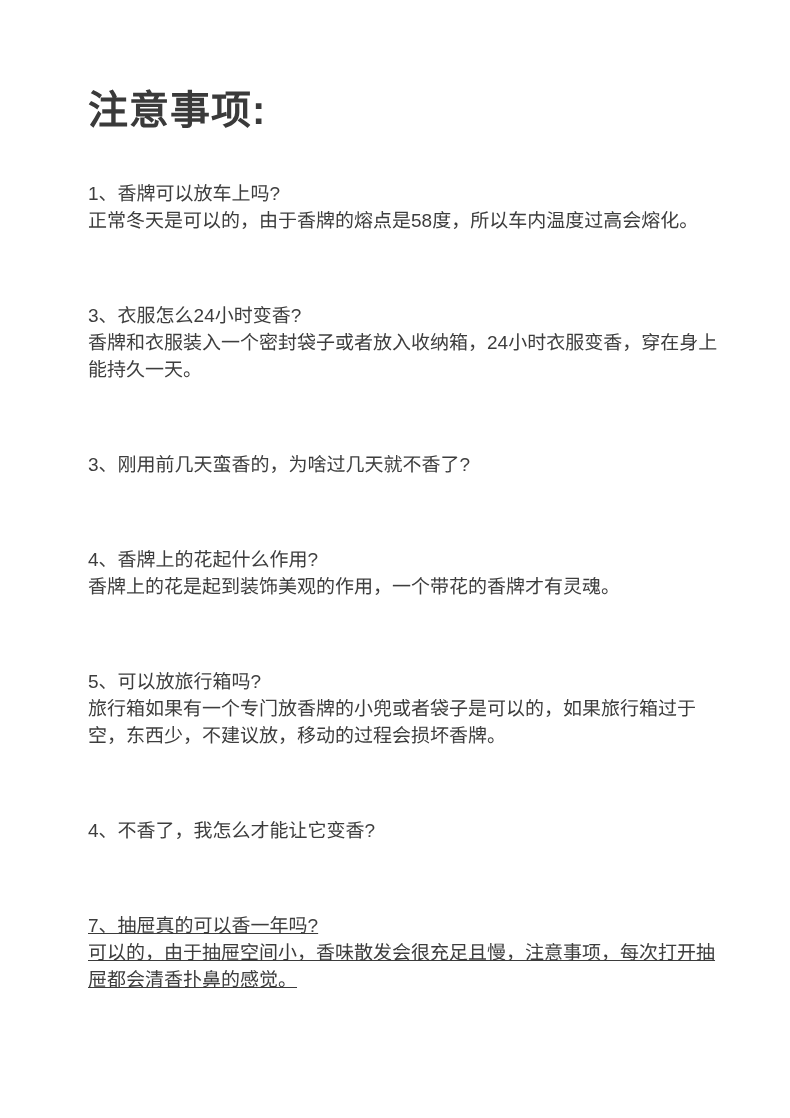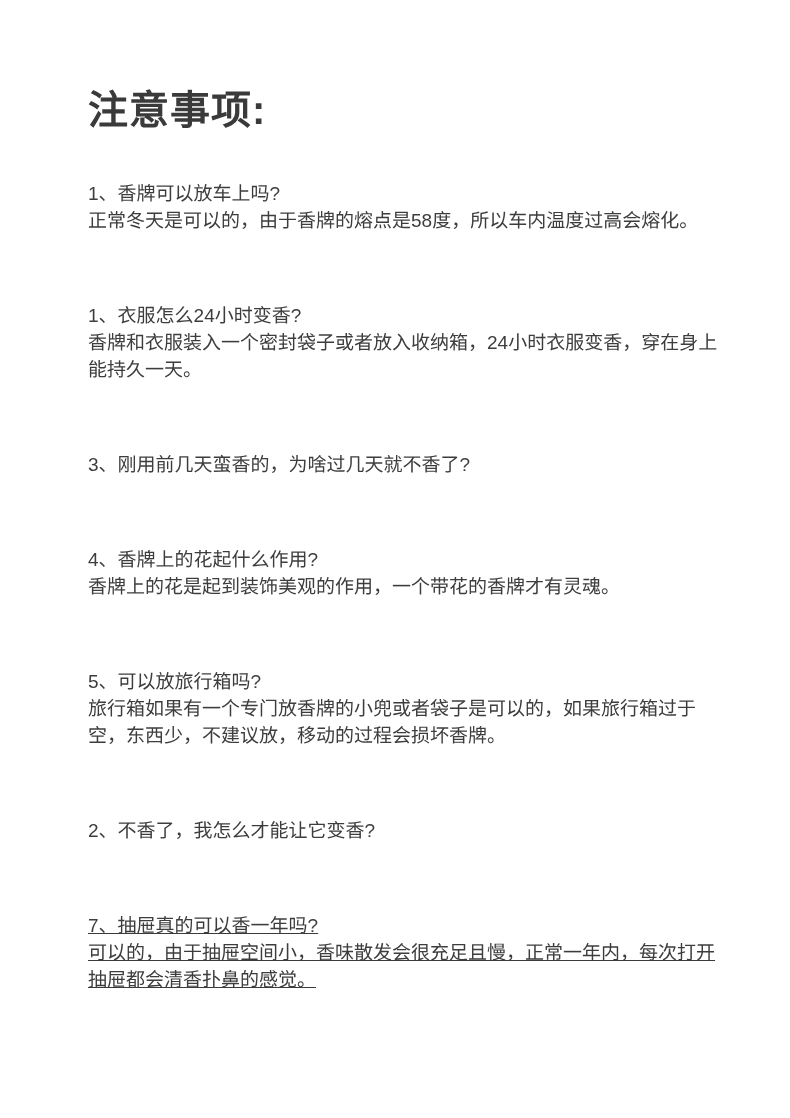--- a/index.html
+++ b/index.html
@@ -55,40 +55,40 @@
 <div class="page">
 
   <h1 class="page-title">注意事项:</h1>
 
   <section class="faq-item">
     <p class="faq-question">1、香牌可以放车上吗?</p>
     <p class="faq-answer">正常冬天是可以的，由于香牌的熔点是58度，所以车内温度过高会熔化。</p>
   </section>
 
   <section class="faq-item">
-    <p class="faq-question">1、衣服怎么24小时变香?</p>
+    <p class="faq-question">3、衣服怎么24小时变香?</p>
     <p class="faq-answer">香牌和衣服装入一个密封袋子或者放入收纳箱，24小时衣服变香，穿在身上能持久一天。</p>
   </section>
 
   <section class="faq-item">
     <p class="faq-question">3、刚用前几天蛮香的，为啥过几天就不香了?</p>
   </section>
 
   <section class="faq-item">
     <p class="faq-question">4、香牌上的花起什么作用?</p>
     <p class="faq-answer">香牌上的花是起到装饰美观的作用，一个带花的香牌才有灵魂。</p>
   </section>
 
   <section class="faq-item">
     <p class="faq-question">5、可以放旅行箱吗?</p>
     <p class="faq-answer">旅行箱如果有一个专门放香牌的小兜或者袋子是可以的，如果旅行箱过于空，东西少，不建议放，移动的过程会损坏香牌。</p>
   </section>
 
   <section class="faq-item">
-    <p class="faq-question">2、不香了，我怎么才能让它变香?</p>
+    <p class="faq-question">4、不香了，我怎么才能让它变香?</p>
   </section>
 
   <section class="faq-item">
     <p class="faq-question">7、抽屉真的可以香一年吗?</p>
-    <p class="faq-answer">可以的，由于抽屉空间小，香味散发会很充足且慢，正常一年内，每次打开抽屉都会清香扑鼻的感觉。</p>
+    <p class="faq-answer">可以的，由于抽屉空间小，香味散发会很充足且慢，注意事项，每次打开抽屉都会清香扑鼻的感觉。</p>
   </section>
 
 </div>
 
 </body></html>

